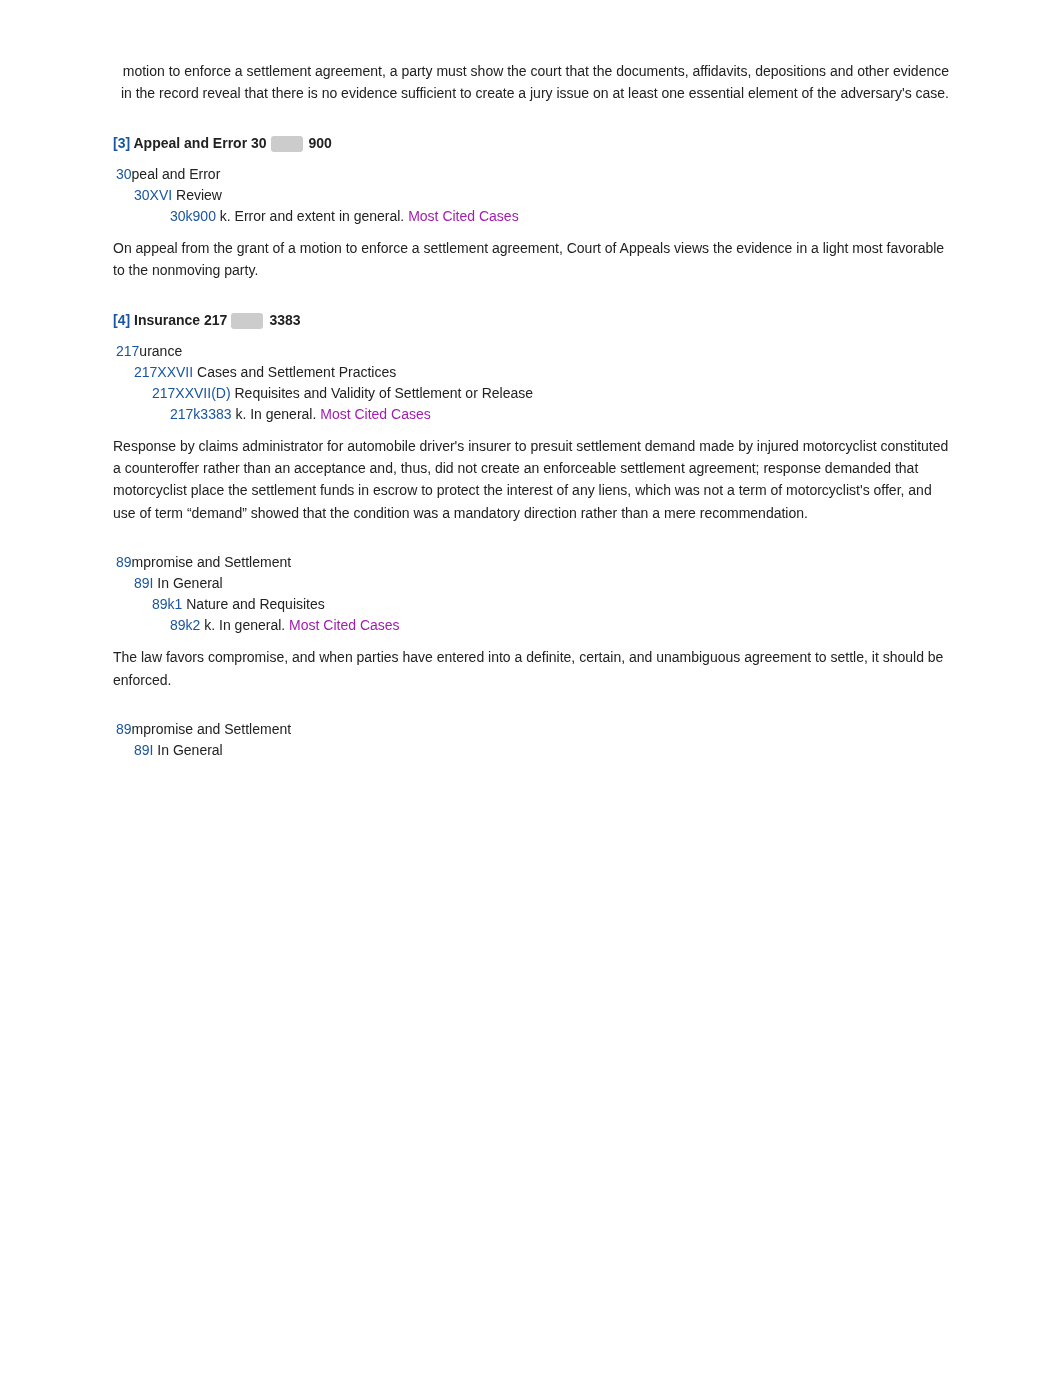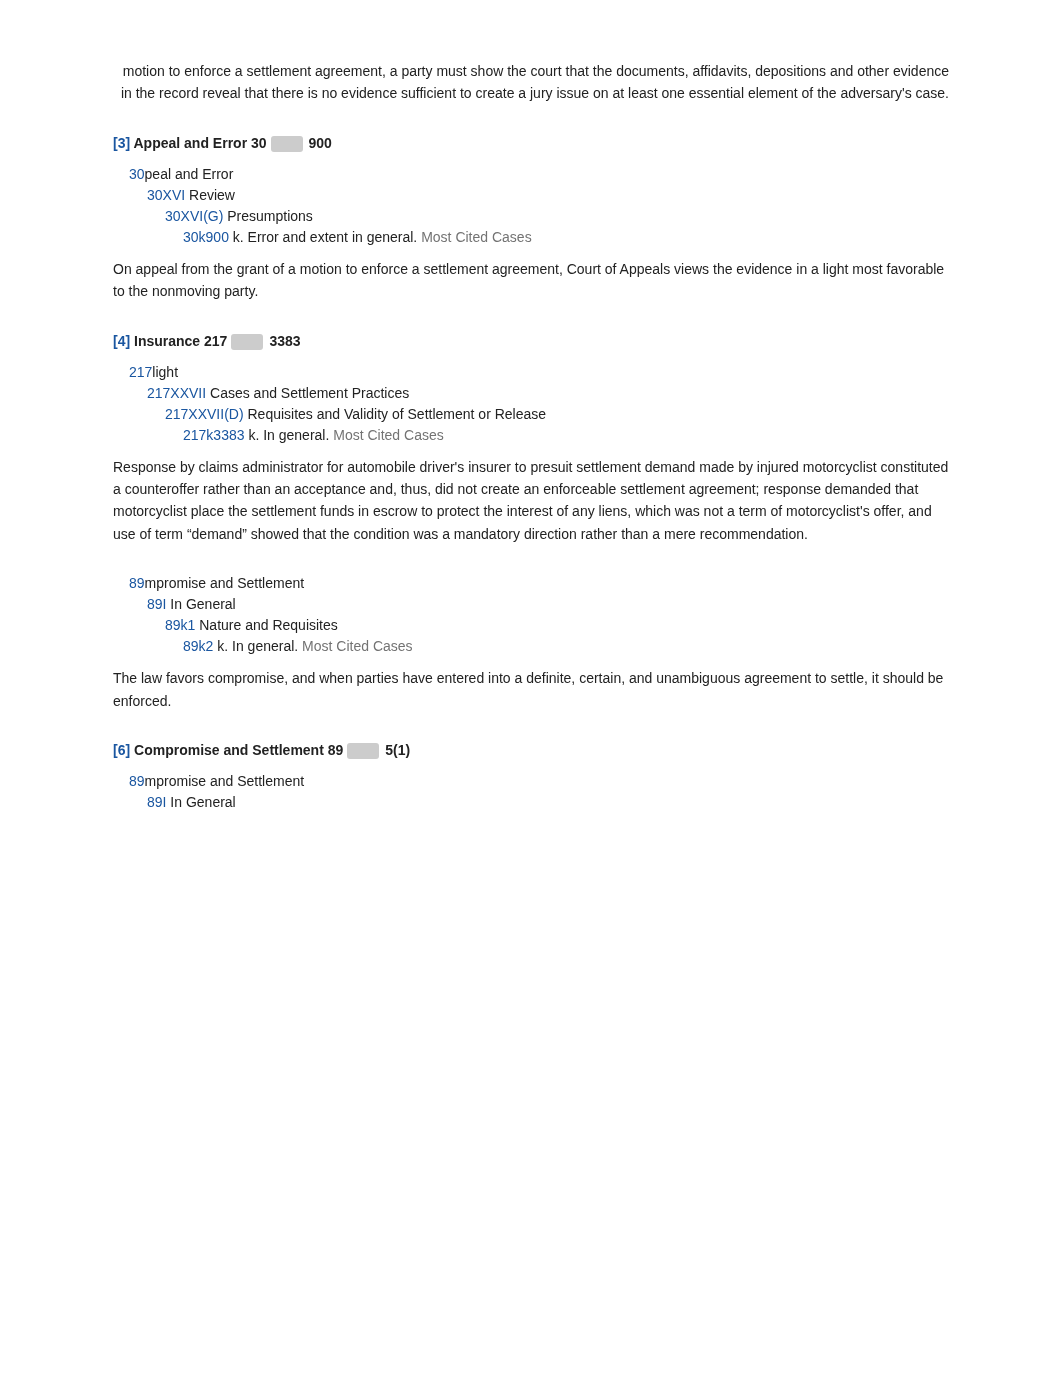--- a/index.html
+++ b/index.html
@@ -47,21 +47,21 @@
       vertical-align: middle;
     }
 
     .headnote-title .number {
       font-weight: bold;
       margin-left: 2px;
       color: #222;
     }
 
     .taxonomy {
-      margin-left: 16px;
+      margin-left: 3px;
       margin-bottom: 10px;
     }
 
     .taxonomy .level1 {
       margin-left: 0;
     }
 
     .taxonomy .level2 {
       margin-left: 18px;
     }
@@ -73,21 +73,21 @@
     .taxonomy .level4 {
       margin-left: 54px;
     }
 
     .taxonomy a {
       color: #1a56a0;
       text-decoration: none;
     }
 
     .taxonomy .most-cited {
-      color: #737373;
+      color: #a21caf;
       text-decoration: none;
     }
 
     .body-text {
       margin-bottom: 28px;
       line-height: 1.6;
     }
   </style>
 </head>
 <body>
@@ -95,44 +95,42 @@
 <div>
   <p class="intro-text">motion to enforce a settlement agreement, a party must show the court that the documents, affidavits, depositions and other evidence in the record reveal that there is no evidence sufficient to create a jury issue on at least one essential element of the adversary's case.</p>
 </div>
 
 <div id="headnotes-container">
 <div class="headnote-block">
       <div class="headnote-title"><a href="#">[3]</a><span> Appeal and Error 30</span><span class="badge"></span><span class="number">900</span></div>
       <div class="taxonomy">
         <div class="level1"><a href="#">30</a><span>peal and Error</span></div>
         <div class="level2"><a href="#">30XVI</a><span> Review</span></div>
-        <div class="level3"><a href="#">30XVI(G)</a><span> Presumptions</span></div>
         <div class="level4"><a href="#">30k900</a><span> k. Error and extent in general. </span><a href="#" class="most-cited">Most Cited Cases</a></div>
       </div>
       <p class="body-text">On appeal from the grant of a motion to enforce a settlement agreement, Court of Appeals views the evidence in a light most favorable to the nonmoving party.</p>
     </div>
     <div class="headnote-block">
       <div class="headnote-title"><a href="#">[4]</a><span> Insurance 217</span><span class="badge"></span><span class="number">3383</span></div>
       <div class="taxonomy">
-        <div class="level1"><a href="#">217</a><span>light</span></div>
+        <div class="level1"><a href="#">217</a><span>urance</span></div>
         <div class="level2"><a href="#">217XXVII</a><span> Cases and Settlement Practices</span></div>
         <div class="level3"><a href="#">217XXVII(D)</a><span> Requisites and Validity of Settlement or Release</span></div>
         <div class="level4"><a href="#">217k3383</a><span> k. In general. </span><a href="#" class="most-cited">Most Cited Cases</a></div>
       </div>
       <p class="body-text">Response by claims administrator for automobile driver's insurer to presuit settlement demand made by injured motorcyclist constituted a counteroffer rather than an acceptance and, thus, did not create an enforceable settlement agreement; response demanded that motorcyclist place the settlement funds in escrow to protect the interest of any liens, which was not a term of motorcyclist's offer, and use of term “demand” showed that the condition was a mandatory direction rather than a mere recommendation.</p>
     </div>
     <div class="headnote-block">
       <div class="taxonomy">
         <div class="level1"><a href="#">89</a><span>mpromise and Settlement</span></div>
         <div class="level2"><a href="#">89I</a><span> In General</span></div>
         <div class="level3"><a href="#">89k1</a><span> Nature and Requisites</span></div>
         <div class="level4"><a href="#">89k2</a><span> k. In general. </span><a href="#" class="most-cited">Most Cited Cases</a></div>
       </div>
       <p class="body-text">The law favors compromise, and when parties have entered into a definite, certain, and unambiguous agreement to settle, it should be enforced.</p>
     </div>
     <div class="headnote-block">
-      <div class="headnote-title"><a href="#">[6]</a><span> Compromise and Settlement 89</span><span class="badge"></span><span class="number">5(1)</span></div>
       <div class="taxonomy">
         <div class="level1"><a href="#">89</a><span>mpromise and Settlement</span></div>
         <div class="level2"><a href="#">89I</a><span> In General</span></div>
       </div>
     </div>
   </div>
 
 </body></html>

